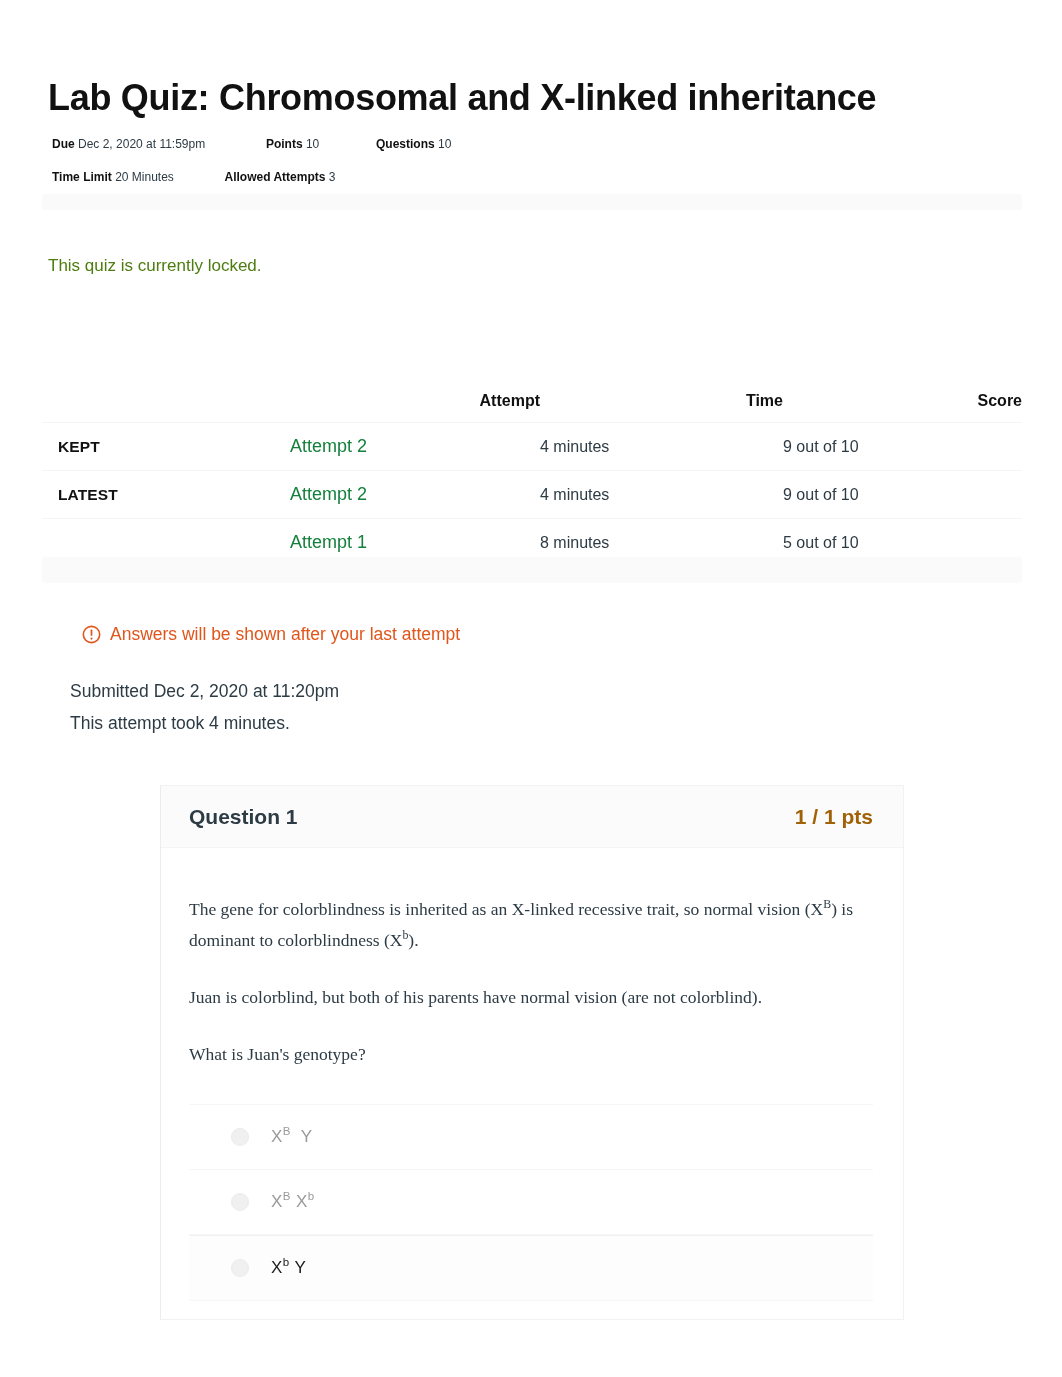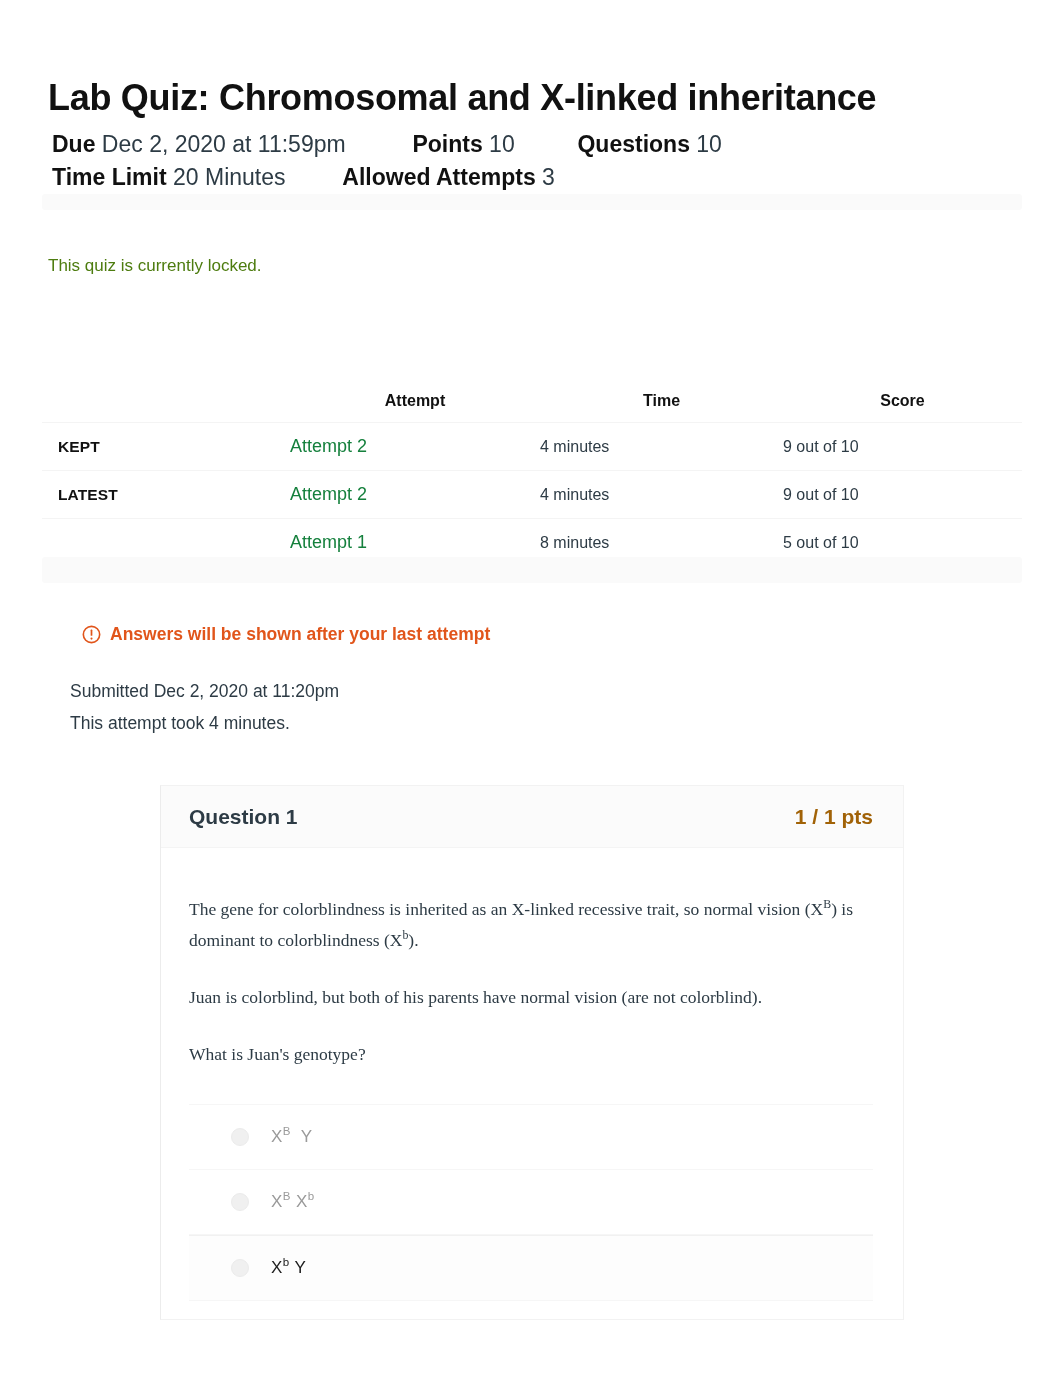--- a/index.html
+++ b/index.html
@@ -31,21 +31,21 @@
     font-weight: bold;
     color: #111111;
     letter-spacing: -0.3px;
     white-space: nowrap;
   }
 
   .meta-block {
     position: absolute;
     left: 52px;
     top: 128px;
-    font-size: 23px;
+    font-size: 12px;
     color: #2d3b45;
     line-height: 33px;
   }
   .meta-row { white-space: nowrap; }
   .meta-label {
     font-weight: bold;
     color: #111111;
   }
   .meta-val { color: #2d3b45; }
   .meta-gap-lg { display: inline-block; width: 54px; }
@@ -82,21 +82,21 @@
 
   .history-table {
     position: absolute;
     left: 42px;
     top: 392px;
     width: 980px;
     border-collapse: collapse;
     font-size: 16px;
   }
   .history-table th {
-    text-align: center;
+    text-align: right;
     font-weight: bold;
     font-size: 16px;
     color: #111111;
     padding: 0 0 12px 0;
     margin-top: 44px;
   }
   .history-table td {
     padding: 13px 0 13px 0;
     font-size: 16px;
     color: #2d3b45;
@@ -134,21 +134,20 @@
   }
 
   
   .warn-row {
     position: absolute;
     left: 82px;
     top: 624px;
     display: flex;
     align-items: center;
     gap: 9px;
-    font-weight: bold;
   }
   .warn-icon {
     width: 19px;
     height: 19px;
     flex: 0 0 19px;
   }
   .warn-text {
     font-size: 17.5px;
     color: #e1551b;
   }

